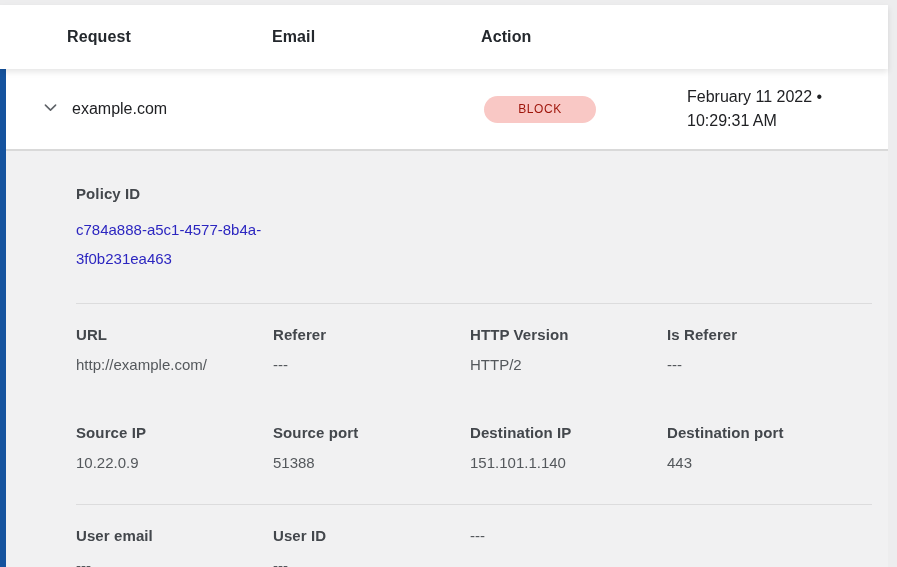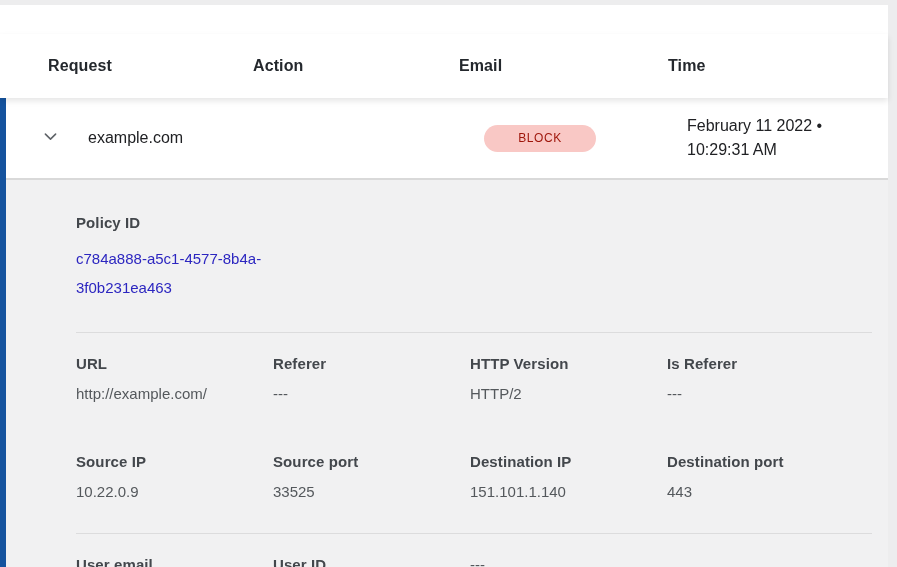--- a/index.html
+++ b/index.html
@@ -4,41 +4,41 @@
 <style>
   * { margin:0; padding:0; box-sizing:border-box; }
   html,body { width:897px; height:567px; overflow:hidden;
     font-family:"Liberation Sans", sans-serif; background:#ededee; }
 
   .card { position:absolute; top:5px; left:0; width:888px; height:562px;
     background:#fff; display:flex; flex-direction:column; }
 
   
   .table-header { height:64px; flex:0 0 64px; background:#fff; display:flex;
-    align-items:center; padding-left:48px; position:relative; z-index:2;
-    box-shadow:0 3px 6px rgba(0,0,0,0.10);margin-top:29px; }
+    align-items:center; padding-left:67px; position:relative; z-index:2;
+    box-shadow:0 3px 6px rgba(0,0,0,0.10); }
   .th { font-size:16px; font-weight:700; color:#24282d; letter-spacing:0.1px; }
   .th-request { width:205px; }
   .th-email   { width:209px; }
   .th-action  { width:206px; }
   .th-time    { flex:1; }
 
   
   .expanded-section { flex:1; display:flex; flex-direction:column;
     border-left:6px solid var(--accent, #15539e); min-height:0; }
 
   
   .data-row { height:80px; flex:0 0 80px; background:#fff; display:flex;
     align-items:center; }
   .cell-request { width:266px; display:flex; align-items:center;
     padding-left:34px; }
   .expand-toggle { background:none; border:none; width:20px; height:20px;
     padding:0; margin-right:12px; cursor:pointer; display:flex;
     align-items:center; justify-content:center; }
-  .request-text { font-size:16px; color:#202124;margin-left:16px; }
+  .request-text { font-size:16px; color:#202124; }
   .cell-email { width:209px; font-size:16px; color:#202124; }
   .cell-action { width:206px; }
   .badge { display:inline-flex; align-items:center; justify-content:center;
     width:112px; height:27px; margin-left:3px; border-radius:14px;
     background:var(--badge-bg,#f9c8c5); color:var(--badge-text,#9e150a);
     font-size:12px; font-weight:400; letter-spacing:0.6px; }
   .cell-time { width:190px; font-size:16px; line-height:24px; color:#202124; }
 
   .row-divider { height:2px; flex:0 0 2px; background:#d9d9d9; }
 
@@ -58,23 +58,22 @@
   .grid-cell { width:197px; padding-right:14px; }
   .field-value { font-size:15px; color:#54585c; }
 </style>
 </head>
 <body>
 
 <div class="card">
 
   <div class="table-header">
     <div class="th th-request">Request</div>
+    <div class="th th-email">Email</div>
     <div class="th th-action">Action</div>
-    <div class="th th-email">Email</div>
-    <div class="th th-time">Time</div>
   </div>
 
   <div class="expanded-section">
 
     <div class="data-row">
       <div class="cell-request">
         <button class="expand-toggle">
           <span>
             <svg width="17" height="17" viewBox="0 0 16 16">
               <path d="M3.2 5.8 L8 10.4 L12.8 5.8" fill="none" stroke="#5f6368" stroke-width="1.5" stroke-linecap="round" stroke-linejoin="round"></path>
@@ -120,21 +119,21 @@
         </div>
       </div>
 
       <div class="grid-row">
         <div class="grid-cell">
           <div class="field-label">Source IP</div>
           <div class="field-value">10.22.0.9</div>
         </div>
         <div class="grid-cell">
           <div class="field-label">Source port</div>
-          <div class="field-value">33525</div>
+          <div class="field-value">51388</div>
         </div>
         <div class="grid-cell">
           <div class="field-label">Destination IP</div>
           <div class="field-value">151.101.1.140</div>
         </div>
         <div class="grid-cell">
           <div class="field-label">Destination port</div>
           <div class="field-value">443</div>
         </div>
       </div>

